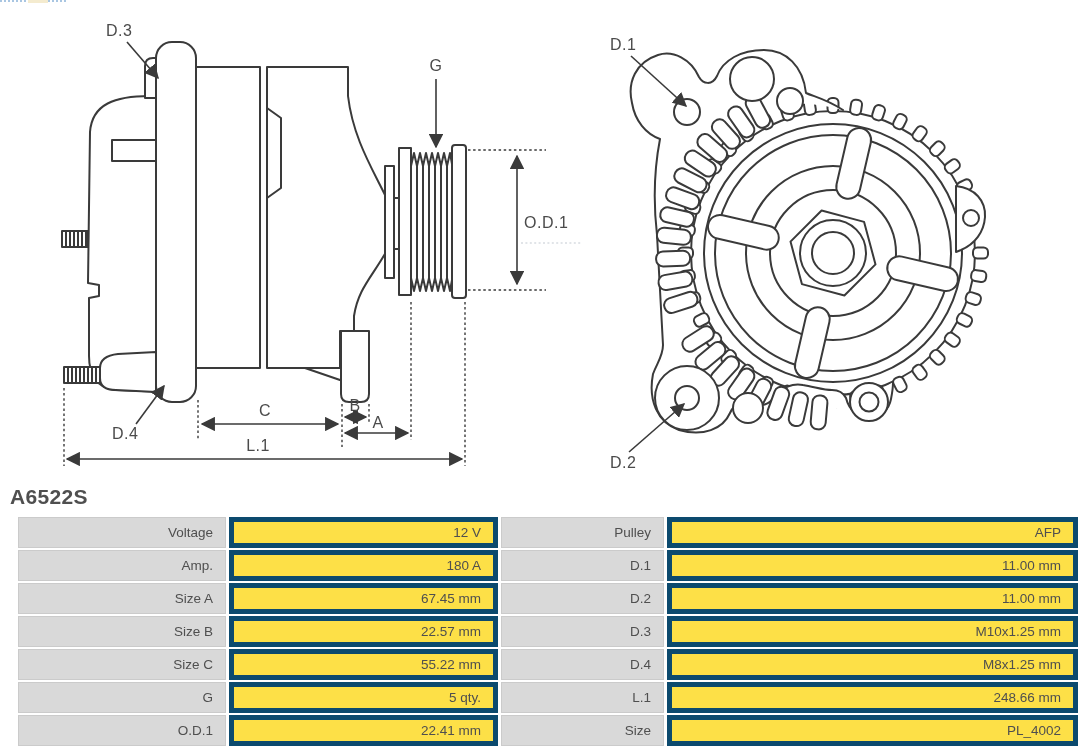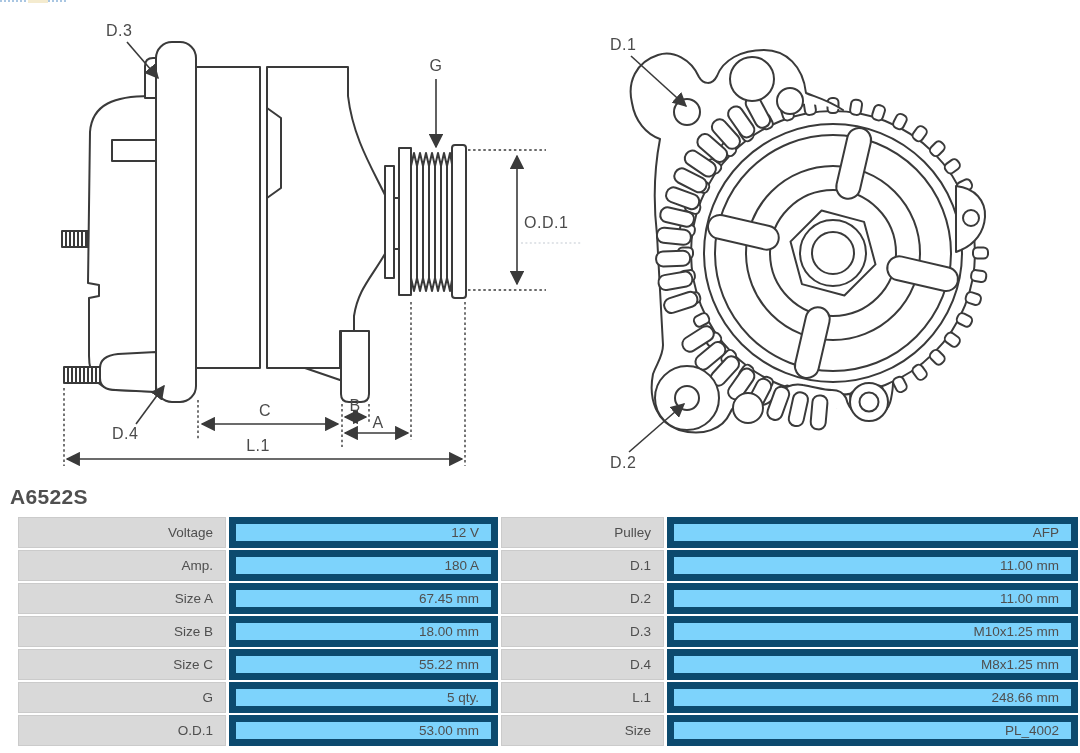--- a/index.html
+++ b/index.html
@@ -16,21 +16,21 @@
   svg .faint{stroke:#c3cad2;stroke-width:1.2;fill:none;stroke-dasharray:2 2.4;}
   svg text{font-family:"Liberation Sans",sans-serif;font-size:16px;fill:#4b4b4b;letter-spacing:.5px;}
   .part-number{position:absolute;left:10px;top:484px;margin:0;font-size:21px;line-height:26px;
                font-weight:700;letter-spacing:.3px;}
   .spec-table{position:absolute;left:18px;top:517px;width:1060px;display:grid;
               grid-template-columns:208px 269px 163px 411px;gap:2px 3px;}
   .spec-row{display:contents;}
   .cell{box-sizing:border-box;height:31px;display:flex;align-items:center;justify-content:flex-end;
         padding-right:12px;font-size:13.5px;}
   .lbl{background:#d9d9d9;border:1px solid #cbcbcb;}
-  .val{background:#7dd3fc;border:7px solid #0c4a6e;}
+  .val{background:#fde047;border:5px solid #0c4a6e;}
 </style>
 </head>
 <body>
 
 <div class="artifact">
     <i></i>
   </div>
 
 <svg class="diagram" width="1080" height="485" viewBox="0 0 1080 485">
   <defs>
@@ -221,35 +221,35 @@
     <div class="cell val">11.00 mm</div>
   </div>
   <div class="spec-row">
     <div class="cell lbl">Size A</div>
     <div class="cell val">67.45 mm</div>
     <div class="cell lbl">D.2</div>
     <div class="cell val">11.00 mm</div>
   </div>
   <div class="spec-row">
     <div class="cell lbl">Size B</div>
-    <div class="cell val">18.00 mm</div>
+    <div class="cell val">22.57 mm</div>
     <div class="cell lbl">D.3</div>
     <div class="cell val">M10x1.25 mm</div>
   </div>
   <div class="spec-row">
     <div class="cell lbl">Size C</div>
     <div class="cell val">55.22 mm</div>
     <div class="cell lbl">D.4</div>
     <div class="cell val">M8x1.25 mm</div>
   </div>
   <div class="spec-row">
     <div class="cell lbl">G</div>
     <div class="cell val">5 qty.</div>
     <div class="cell lbl">L.1</div>
     <div class="cell val">248.66 mm</div>
   </div>
   <div class="spec-row">
     <div class="cell lbl">O.D.1</div>
-    <div class="cell val">53.00 mm</div>
+    <div class="cell val">22.41 mm</div>
     <div class="cell lbl">Size</div>
     <div class="cell val">PL_4002</div>
   </div>
 </div>
 
 </body></html>

